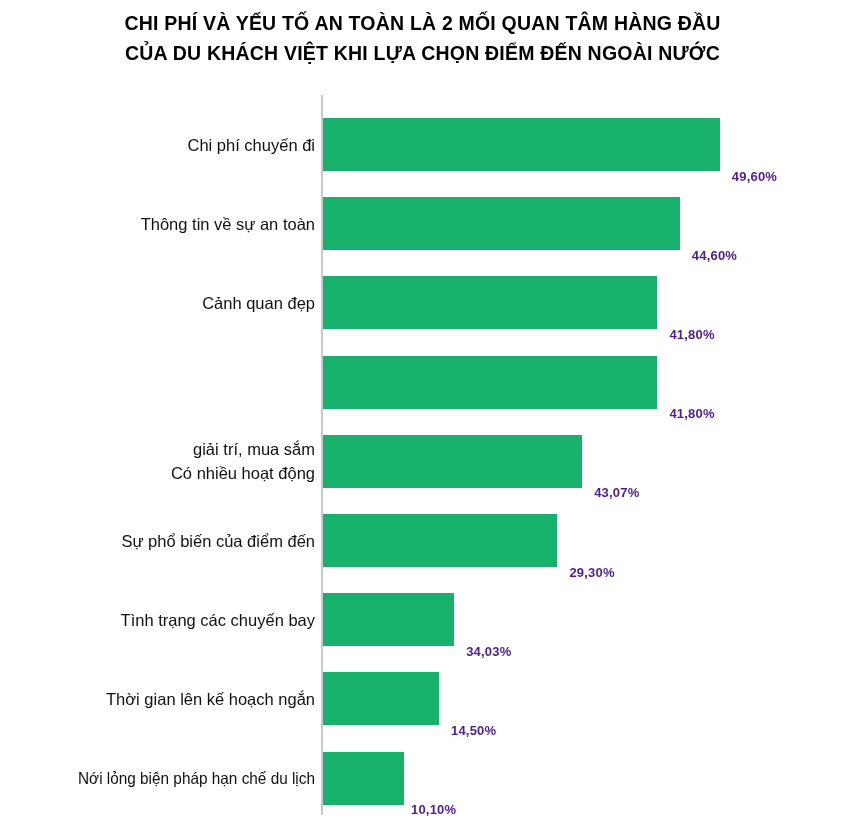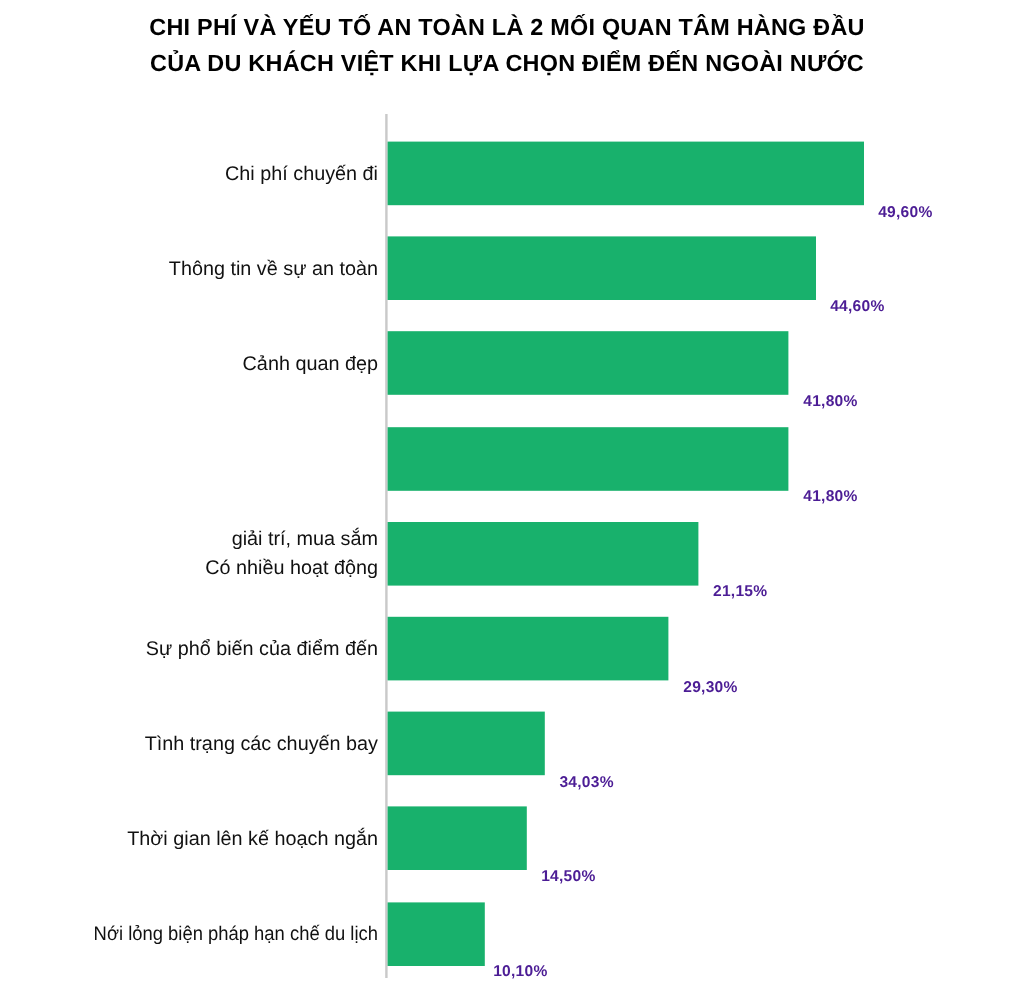--- a/index.html
+++ b/index.html
@@ -145,21 +145,21 @@
           </div>
           <div class="bar" style="width: 334.4px; background: rgb(24, 177, 108);"></div>
           <div class="bar-value" style="left: 669.4px;">41,80%</div>
         </div>
         <div class="bar-row" style="top: 339.8px;">
           <div class="cat-label">
             <span class="lbl-line">giải trí, mua sắm</span>
             <span class="lbl-line">Có nhiều hoạt động</span>
           </div>
           <div class="bar" style="width: 259.2px; background: rgb(24, 177, 108);"></div>
-          <div class="bar-value" style="left: 594.2px;">21,15%</div>
+          <div class="bar-value" style="left: 594.2px;">43,07%</div>
         </div>
         <div class="bar-row" style="top: 419px;">
           <div class="cat-label">
             <span class="lbl-line">Sự phổ biến của điểm đến</span>
           </div>
           <div class="bar" style="width: 234.4px; background: rgb(24, 177, 108);"></div>
           <div class="bar-value" style="left: 569.4px;">29,30%</div>
         </div>
         <div class="bar-row" style="top: 498.2px;">
           <div class="cat-label">

